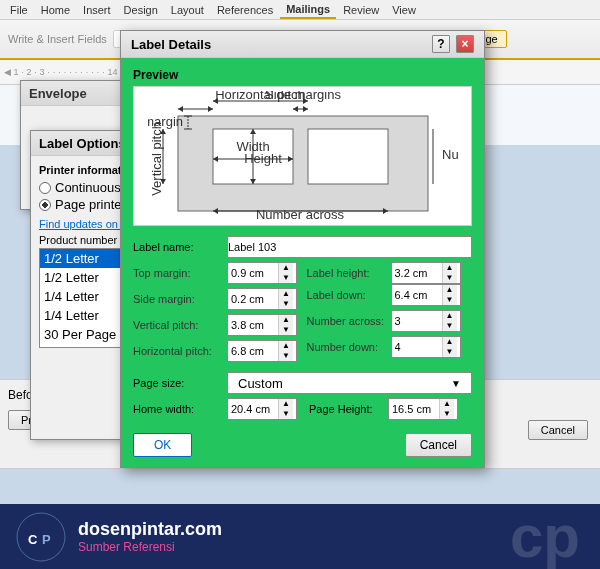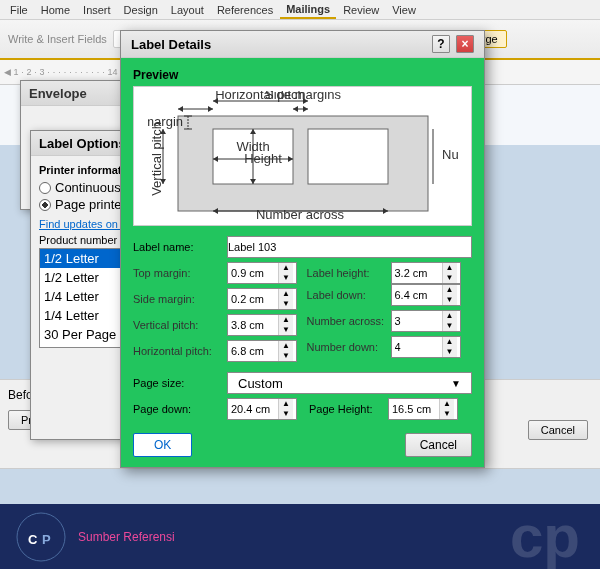--- a/index.html
+++ b/index.html
@@ -386,21 +386,21 @@
 
     <div class="full-row">
       <span class="full-label">Page size:</span>
       <div class="select-input" style="flex:1;border:1px solid #888;height:22px;font-size:11px;padding:0 10px;background:white;display:flex;align-items:center;justify-content:space-between;">
         <span>Custom</span>
         <span class="select-arrow">▼</span>
       </div>
     </div>
 
     <div class="full-row" style="margin-top:4px;">
-      <span class="full-label">Page down:</span>
+      <span class="full-label">Home width:</span>
       <div class="field-input" style="margin-right:8px;">
         <input type="text" value="20.4 cm" style="">
         <div class="spinner">
           <button class="spin-btn">▲</button>
           <button class="spin-btn">▼</button>
         </div>
       </div>
       <span class="full-label" style="min-width:75px;">Page Height:</span>
       <div class="field-input">
         <input type="text" value="16.5 cm" style="">
@@ -434,17 +434,18 @@
 <div class="logo-area">
 
   <div class="logo-icon">
     <svg width="50" height="50" viewBox="0 0 50 50">
       <circle cx="25" cy="25" r="24" fill="#1a2a5e" stroke="#4a6a9e" stroke-width="1"></circle>
       <text x="12" y="32" font-size="18" font-weight="bold" fill="white" font-family="Arial">C</text>
       <text x="26" y="32" font-size="18" font-weight="bold" fill="#88aadd" font-family="Arial">P</text>
     </svg>
   </div>
   <div class="logo-text">
+    <div class="logo-site">dosenpintar.com</div>
     <div class="logo-sub">Sumber Referensi</div>
   </div>
 
   <div style="position:absolute;right:20px;opacity:0.15;font-size:60px;font-weight:bold;color:white;">cp</div>
 </div>
 
 </body></html>

